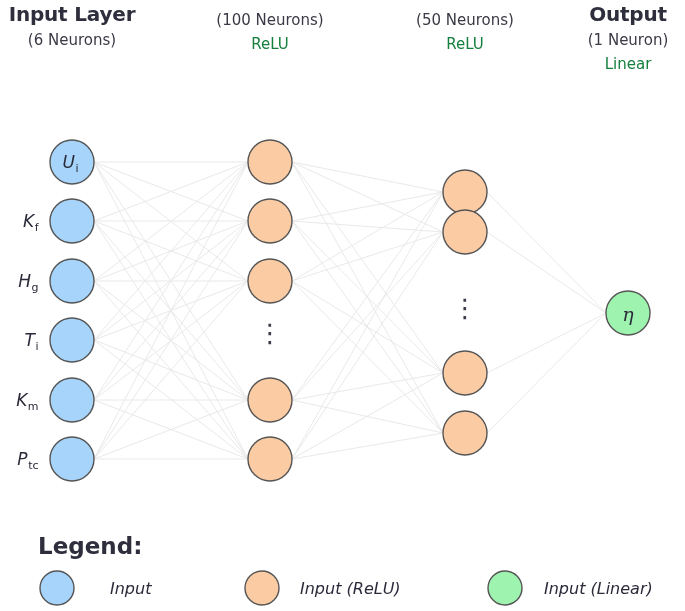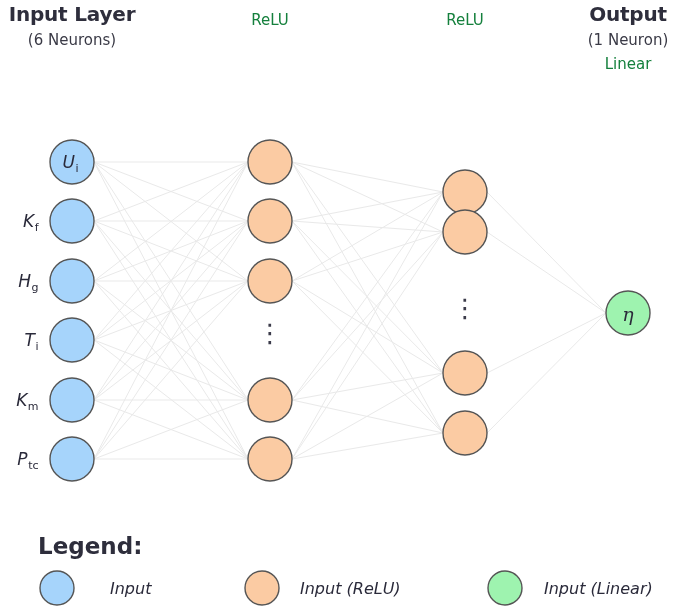--- a/index.html
+++ b/index.html
@@ -183,23 +183,25 @@
         <circle cx="505" cy="588" r="17" fill="#9ef3af" stroke="#555555" stroke-width="1.4"></circle>
       </g>
   </svg>
 
   <div id="headers-layer">
       <div class="hdr" style="left: -78px; top: 4px; width: 300px;">
         <span class="t">Input Layer</span>
         <span class="s">(6 Neurons)</span>
       </div>
       <div class="hdr" style="left: 120px; top: 4px; width: 300px;">
+        <span class="s">(100 Neurons)</span>
         <span class="a">ReLU</span>
       </div>
       <div class="hdr" style="left: 315px; top: 4px; width: 300px;">
+        <span class="s">(50 Neurons)</span>
         <span class="a">ReLU</span>
       </div>
       <div class="hdr" style="left: 478px; top: 4px; width: 300px;">
         <span class="t">Output</span>
         <span class="s">(1 Neuron)</span>
         <span class="a">Linear</span>
       </div>
     </div>
   <div id="input-labels-layer">
       <div class="in-label" style="left: 38px; top: 162px; margin-left: 40px;"><span>U</span><sub>i</sub></div>

